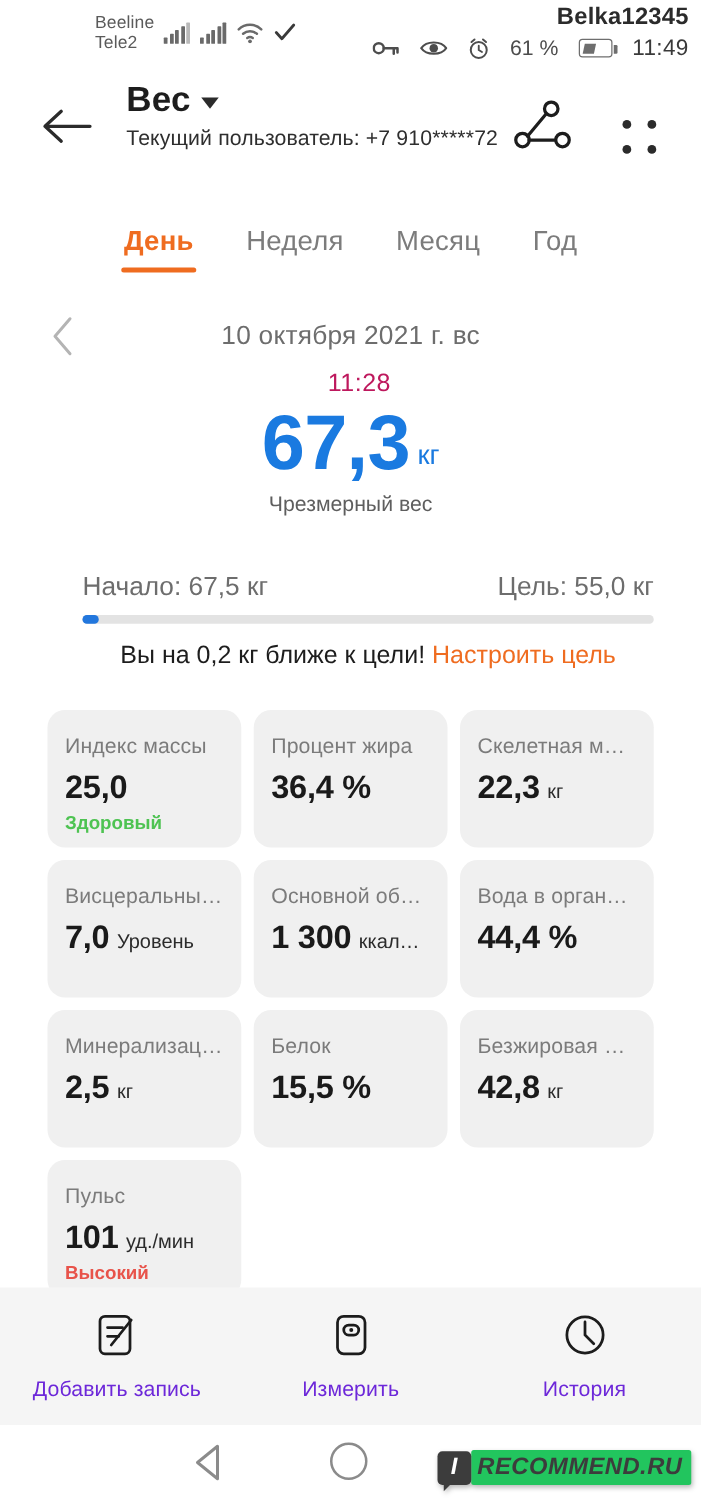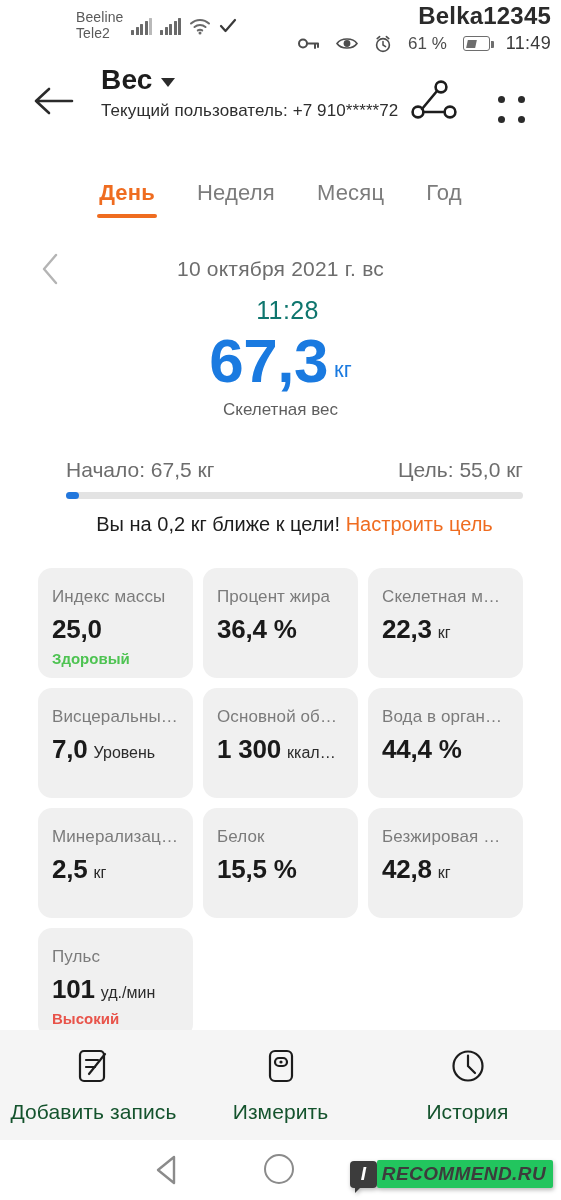--- a/index.html
+++ b/index.html
@@ -25,21 +25,21 @@
   .sigbars i:nth-child(2) { height: 8px; }
   .sigbars i:nth-child(3) { height: 11px; }
   .sigbars i:nth-child(4) { height: 14px; }
   .sigbars i:nth-child(5) { height: 17px; background:#b9b9b9; }
   .sigbars.full i:nth-child(5) { background:#6a6a6a; }
   .sb-icon { display: inline-flex; align-items: center; justify-content: center; }
   .sb-right {
     position: absolute; right: 10px; top: 4px;
     display: flex; flex-direction: column; align-items: flex-end;
   }
-  .handle-name { font-size: 24px; font-weight: bold; color: #2b2b2b; line-height: 1; letter-spacing: .2px; }
+  .handle-name { font-size: 19px; font-weight: bold; color: #2b2b2b; line-height: 1; letter-spacing: .2px; }
   .sb-right-row { display: flex; align-items: center; gap: 16px; margin-top: 5px; }
   .batt-pct { font-size: 17px; color: #4d4d4d; }
   .clock-txt { font-size: 18px; color: #3a3a3a; letter-spacing: .3px; }
   .battery { position: relative; width: 27px; height: 15px; border: 1.6px solid #6e6e6e; border-radius: 3px; display:flex; align-items:center; }
   .battery::after { content:""; position:absolute; right:-5px; top:4px; width:2.6px; height:7px; background:#6e6e6e; border-radius:0 1px 1px 0; }
   .battery i { display:block; width: 9px; height: 8px; background: #6e6e6e; margin-left: 3px; transform: skewX(-12deg); }
 
   
   .appbar { position: absolute; top: 58px; left: 0; width: 561px; height: 96px; }
   .back-arrow { position: absolute; left: 34px; top: 26px; width: 42px; height: 34px; cursor: pointer; }
@@ -58,21 +58,21 @@
   .tab.active { color: #ef6c20; font-weight: bold; }
   .tab.active::after { content: ""; position: absolute; left: 4px; right: 4px; bottom: 2px; height: 4px; background: #ef6c20; border-radius: 2px; }
 
   
   .date-row { position: absolute; top: 248px; left: 0; width: 561px; height: 42px; display: flex; align-items: center; justify-content: center; }
   .date-prev { position: absolute; left: 38px; top: 4px; width: 26px; height: 34px; cursor: pointer; }
   .date-txt { font-size: 21px; color: #6d6d6d; letter-spacing: .2px; }
 
   
   .hero { position: absolute; top: 296px; left: 0; width: 561px; text-align: center; }
-  .hero-time { font-size: 25px; color: #0f766e; letter-spacing: .4px; padding-left: 14px; }
+  .hero-time { font-size: 20px; color: #be185d; letter-spacing: .4px; padding-left: 14px; }
   .hero-weight-row { margin-top: 7px; display: flex; align-items: flex-end; justify-content: center; gap: 6px; }
   .hero-weight { font-size: 62px; font-weight: bold; color: #1a7ae0; line-height: .95; letter-spacing: -.5px; }
   .hero-unit { font-size: 22px; color: #1a7ae0; padding-bottom: 8px; }
   .hero-status { margin-top: 9px; font-size: 17px; color: #5e5e5e; }
 
   
   .goal { position: absolute; top: 458px; left: 0; width: 561px; padding-left: 28px; }
   .goal-labels { display: flex; justify-content: space-between; padding: 0 38px; }
   .goal-labels span { font-size: 21px; color: #6d6d6d; }
   .track { margin: 10px 38px 0; height: 7px; background: #e3e3e3; border-radius: 4px; position: relative; }
@@ -89,21 +89,21 @@
   .card-value { font-size: 26px; font-weight: bold; color: #1a1a1a; letter-spacing: -.2px; }
   .card-unit { font-size: 16px; color: #2b2b2b; }
   .card-note { margin-top: 5px; font-size: 15px; font-weight: bold; }
   .card-note.good { color: #4ec352; }
   .card-note.bad { color: #e8534a; }
 
   
   .bottomnav { position: absolute; left: 0; bottom: 60px; width: 561px; height: 110px;
                background: #f5f5f5; display: flex; align-items: center; }
   .navitem { flex: 1; display: flex; flex-direction: column; align-items: center; gap: 10px; cursor: pointer; }
-  .navitem span { font-size: 21px; color: #14532d; letter-spacing: .1px; text-align: center; }
+  .navitem span { font-size: 17px; color: #6d28d9; letter-spacing: .1px; text-align: center; }
 
   
   .sysnav { position: absolute; left: 0; bottom: 0; width: 561px; height: 60px; background: #ffffff; }
   .sys-back { position: absolute; left: 152px; top: 14px; cursor: pointer; }
   .sys-home { position: absolute; left: 264px; top: 14px; width: 30px; height: 30px; border: 2.4px solid #8b8b8b; border-radius: 50%; cursor: pointer; }
 
   
   .watermark { position: absolute; right: 8px; bottom: 12px; display: flex; align-items: center;
                filter: drop-shadow(1px 2px 2px rgba(0,0,0,.28)); }
   .wm-badge { width: 27px; height: 27px; background: #3c3c3c; border-radius: 4px; color: #fff;
@@ -232,21 +232,21 @@
     </div>
     <div class="date-txt">10 октября 2021 г. вс</div>
   </div>
 
   <div class="hero">
     <div class="hero-time">11:28</div>
     <div class="hero-weight-row">
       <span class="hero-weight">67,3</span>
       <span class="hero-unit">кг</span>
     </div>
-    <div class="hero-status">Скелетная вес</div>
+    <div class="hero-status">Чрезмерный вес</div>
   </div>
 
   <div class="goal">
     <div class="goal-labels">
       <span>Начало: 67,5 кг</span>
       <span>Цель: 55,0 кг</span>
     </div>
     <div class="track">
       <div class="track-fill" style="width: 2.8%; background: rgb(34, 119, 221);"></div>
     </div>

